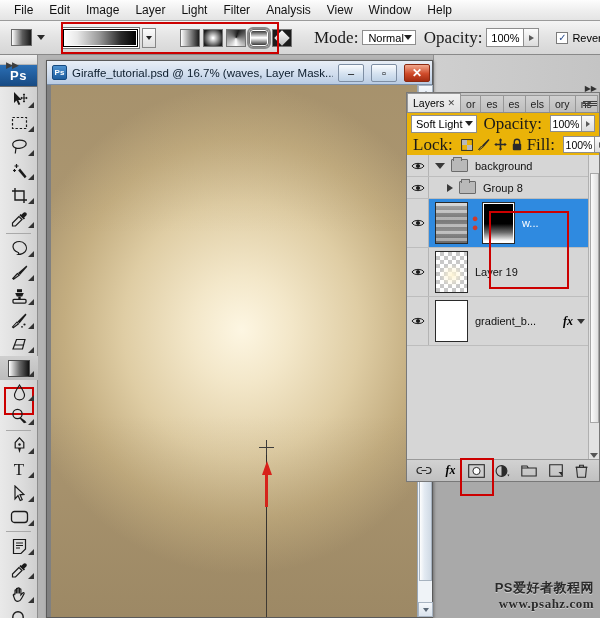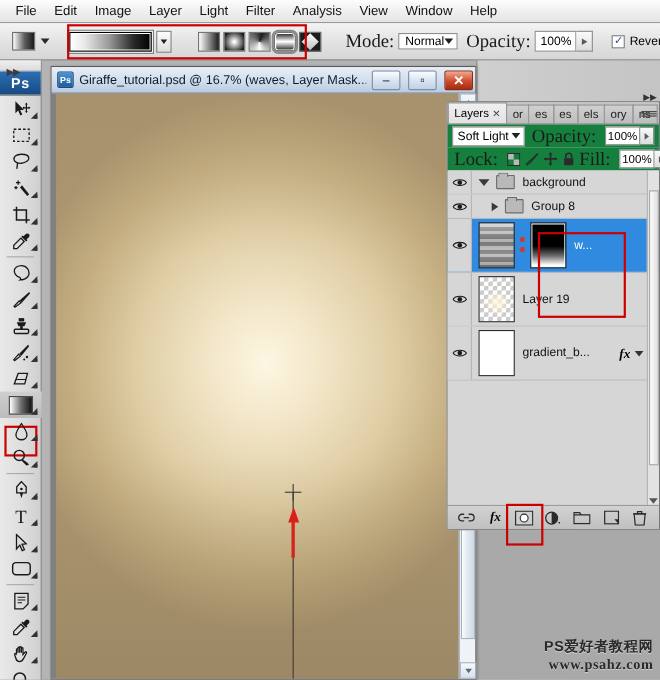--- a/index.html
+++ b/index.html
@@ -246,21 +246,21 @@
   #panel-menu{
     position:absolute; right:2px; top:3px; width:14px; height:14px;
     display:flex; flex-direction:column; justify-content:center; gap:1px;
   }
   #panel-menu span{ display:block; height:1px; background:#3c3c3c; }
   #panel-collapse{
     position:absolute; right:2px; top:-9px; font-size:8px; color:#333;
   }
   #blendrow, #lockrow{
     height:21px; display:flex; align-items:center; padding:0 4px; gap:4px;
-    background:#15803d;
+    background:#eab308;
   }
   #blendcombo{
     width:104px; height:18px; border:1px solid #8e8e8e; background:#fff;
     display:flex; align-items:center; justify-content:space-between; padding:0 3px 0 4px;
     font-size:11px;
   }
   #blendcombo i{ width:0;height:0;border-left:4px solid transparent;border-right:4px solid transparent;
     border-top:5px solid #222; }
   .sm-num{ width:32px;height:17px;border:1px solid #8e8e8e;background:#fff;
     display:flex;align-items:center;justify-content:center;font-size:10.5px; }

